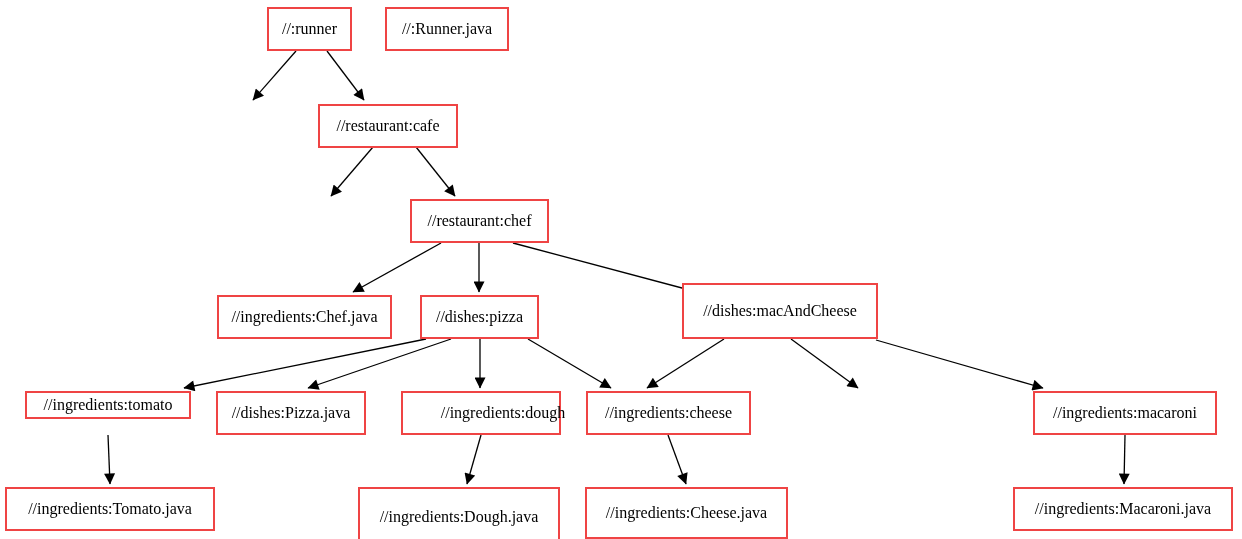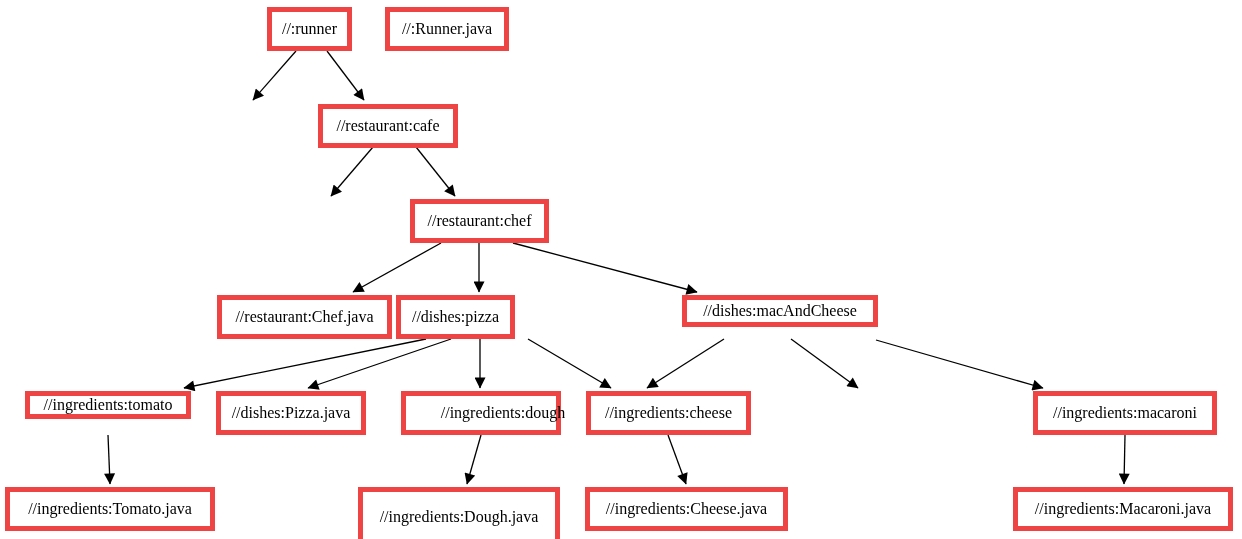--- a/index.html
+++ b/index.html
@@ -24,21 +24,21 @@
     pointer-events: none;
   }
   .edges-layer line {
     stroke: #000000;
     stroke-width: 1.3;
   }
   .node {
     position: absolute;
     box-sizing: border-box;
     background: #ffffff;
-    border: 5px solid #ef4444;
+    border: 2px solid #ef4444;
     display: flex;
     align-items: center;
     justify-content: center;
     font-size: 16px;
     color: #000000;
     white-space: nowrap;
     line-height: 1;
   }
 </style>
 </head>
@@ -72,28 +72,28 @@
     <line x1="1125" y1="435" x2="1124" y2="484" marker-end="url(#arrow)"></line>
   </svg>
 
   <div class="node" style="left:267px;top:7px;width:85px;height:44px;">//:runner</div>
   <div class="node" style="left:385px;top:7px;width:124px;height:44px;">//:Runner.java</div>
 
   <div class="node" style="left:318px;top:104px;width:140px;height:44px;text-align:right;">//restaurant:cafe</div>
 
   <div class="node" style="left:410px;top:199px;width:139px;height:44px;">//restaurant:chef</div>
 
-  <div class="node" style="left:217px;top:295px;width:175px;height:44px;">//restaurant:Chef.java</div>
-  <div class="node" style="left:396px;top:295px;width:119px;height:44px;">//dishes:pizza</div>
-  <div class="node" style="left:682px;top:295px;width:196px;height:32px;">//dishes:macAndCheese</div>
+  <div class="node" style="left:217px;top:295px;width:175px;height:44px;">//ingredients:Chef.java</div>
+  <div class="node" style="left:420px;top:295px;width:119px;height:44px;">//dishes:pizza</div>
+  <div class="node" style="left:682px;top:283px;width:196px;height:56px;">//dishes:macAndCheese</div>
 
   <div class="node" style="left:25px;top:391px;width:166px;height:28px;">//ingredients:tomato</div>
   <div class="node" style="left:216px;top:391px;width:150px;height:44px;">//dishes:Pizza.java</div>
   <div class="node" style="left:401px;top:391px;width:160px;height:44px;padding-left:44px;">//ingredients:dough</div>
   <div class="node" style="left:586px;top:391px;width:165px;height:44px;">//ingredients:cheese</div>
   <div class="node" style="left:1033px;top:391px;width:184px;height:44px;">//ingredients:macaroni</div>
 
   <div class="node" style="left:5px;top:487px;width:210px;height:44px;">//ingredients:Tomato.java</div>
   <div class="node" style="left:358px;top:487px;width:202px;height:60px;">//ingredients:Dough.java</div>
-  <div class="node" style="left:585px;top:487px;width:203px;height:44px;">//ingredients:Cheese.java</div>
+  <div class="node" style="left:585px;top:487px;width:203px;height:52px;">//ingredients:Cheese.java</div>
   <div class="node" style="left:1013px;top:487px;width:220px;height:44px;">//ingredients:Macaroni.java</div>
 
 </div>
 
 </body></html>

